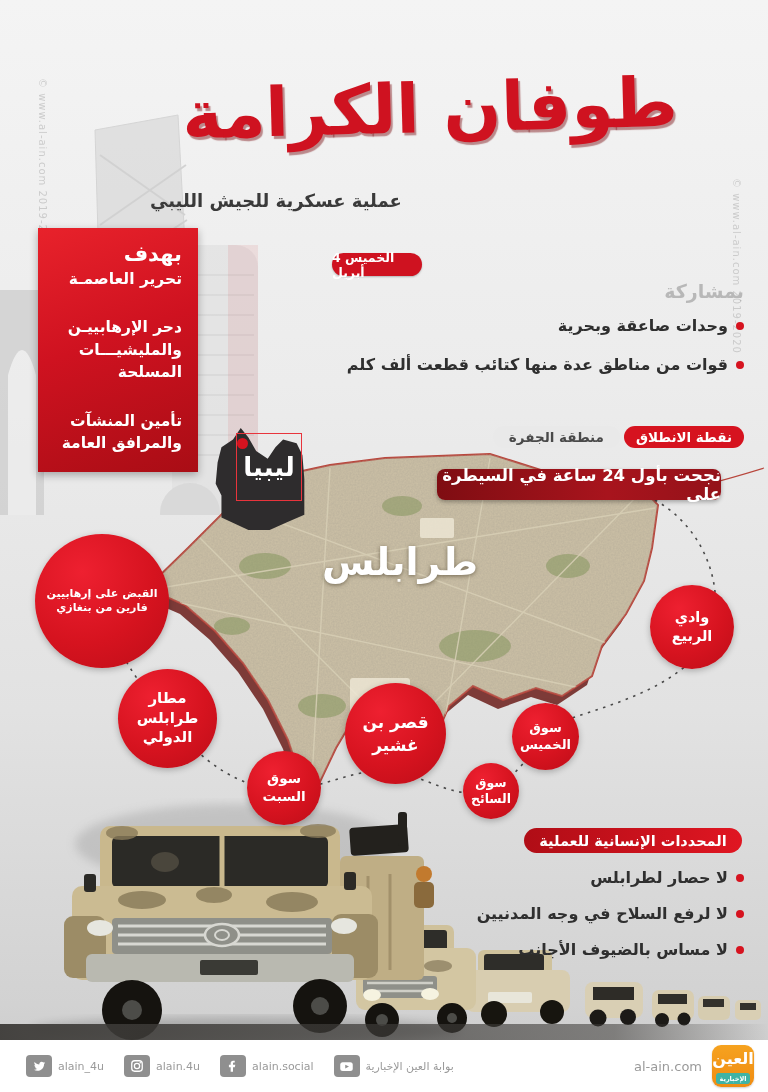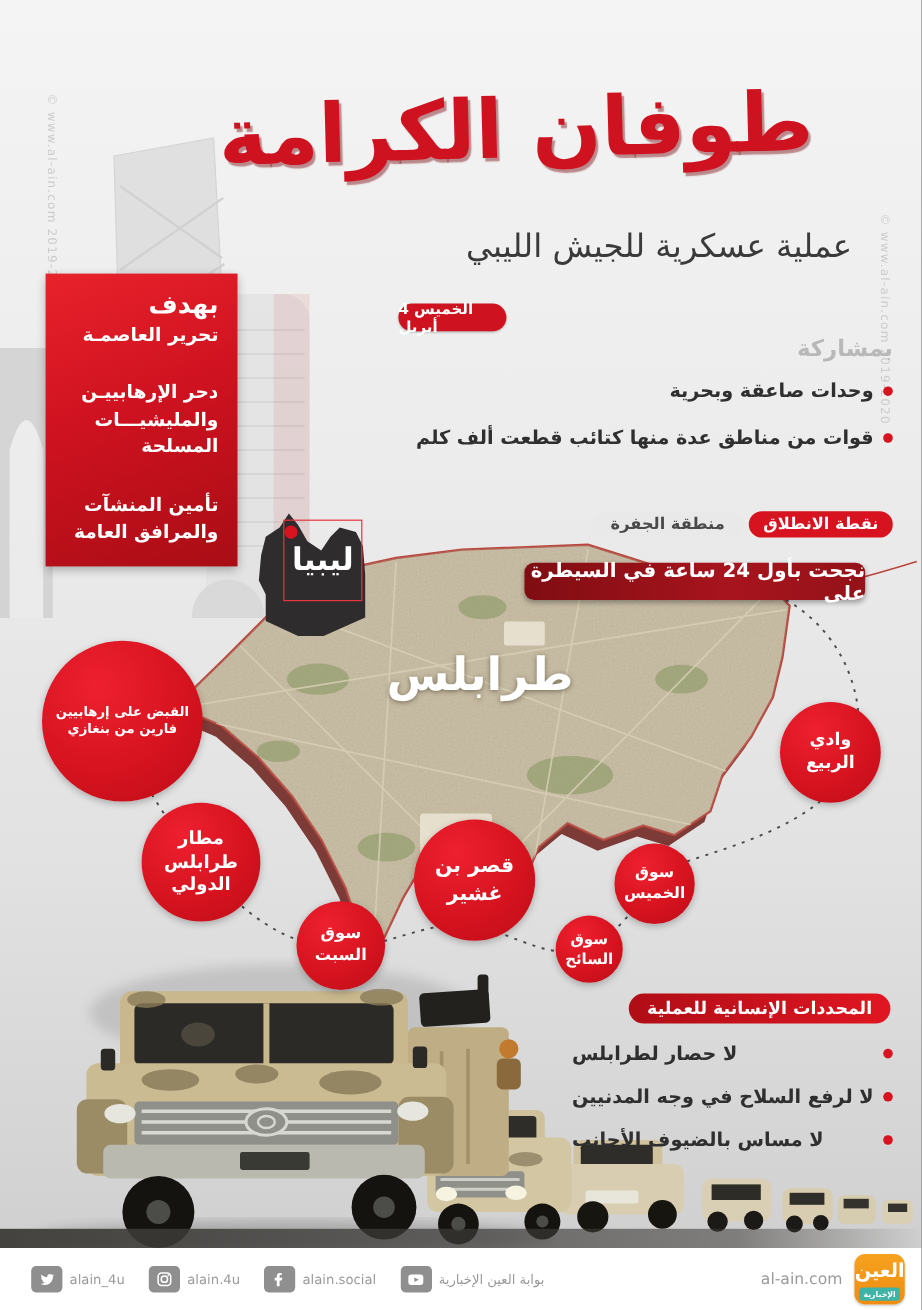--- a/index.html
+++ b/index.html
@@ -11,22 +11,22 @@
   
   .wm{position:absolute;color:#c3c3c3;font-size:10px;letter-spacing:1px;white-space:nowrap;
       transform:rotate(90deg);transform-origin:left top;opacity:.8;}
   .wm-left{left:48px;top:78px;}
   .wm-right{left:742px;top:178px;}
 
   
   .title{left:140px;top:58px;width:580px;text-align:center;color:#cf1220;
     font-size:68px;font-weight:800;line-height:1.5;letter-spacing:-2px;
     text-shadow:2px 3px 1px rgba(120,8,14,.45);transform:rotate(-1.5deg);}
-  .subtitle{left:150px;top:190px;width:560px;text-align:right;color:#3a3a3a;
-    font-size:27px;font-weight:400;}
+  .subtitle{left:150px;top:190px;width:560px;text-align:left;color:#3a3a3a;
+    font-size:18px;font-weight:700;}
   .date-badge{left:332px;top:253px;width:90px;height:23px;background:#cf1220;border-radius:12px;
     color:#fff;font-size:12.5px;font-weight:800;display:flex;align-items:center;justify-content:center;
     box-shadow:0 1px 2px rgba(0,0,0,.25);}
 
   
   .obj-box{left:38px;top:228px;width:160px;height:244px;border-radius:0;
     background:linear-gradient(160deg,#e8222b 0%,#cf1220 45%,#a90d15 100%);
     box-shadow:0 3px 8px rgba(0,0,0,.3);color:#fff;text-align:right;
     padding:14px 16px;direction:rtl;}
   .obj-head{font-size:21px;font-weight:800;margin-bottom:2px;}
@@ -77,21 +77,21 @@
   .c-ghashir{left:345px;top:683px;width:101px;height:101px;font-size:17px;}
   .c-saih{left:463px;top:763px;width:56px;height:56px;font-size:12.5px;padding:3px;}
   .c-khamis{left:512px;top:703px;width:67px;height:67px;font-size:13px;}
   .c-wadi{left:650px;top:585px;width:84px;height:84px;font-size:14.5px;}
 
   
   .hum-banner{left:524px;top:828px;width:218px;height:25px;border-radius:13px;
     background:linear-gradient(90deg,#b00d16,#e01622);color:#fff;font-size:14.5px;font-weight:800;
     display:flex;align-items:center;justify-content:center;direction:rtl;z-index:5;}
   .hum-list{right:24px;top:868px;direction:rtl;text-align:right;z-index:5;}
-  .hum-list .bullet-row{margin-bottom:17px;justify-content:space-between;}
+  .hum-list .bullet-row{margin-bottom:17px;}
 
   
   .footer{left:0;top:1040px;width:768px;height:52px;background:#ffffff;z-index:6;
     display:flex;align-items:center;padding:0 14px 0 26px;}
   .social{display:flex;align-items:center;gap:20px;}
   .soc-item{display:flex;align-items:center;gap:6px;cursor:pointer;}
   .soc-box{width:26px;height:22px;border-radius:4px;background:#8f8f8f;display:flex;
     align-items:center;justify-content:center;}
   .soc-label{color:#9a9a9a;font-size:11px;}
   .foot-right{margin-left:auto;display:flex;align-items:center;gap:10px;}

